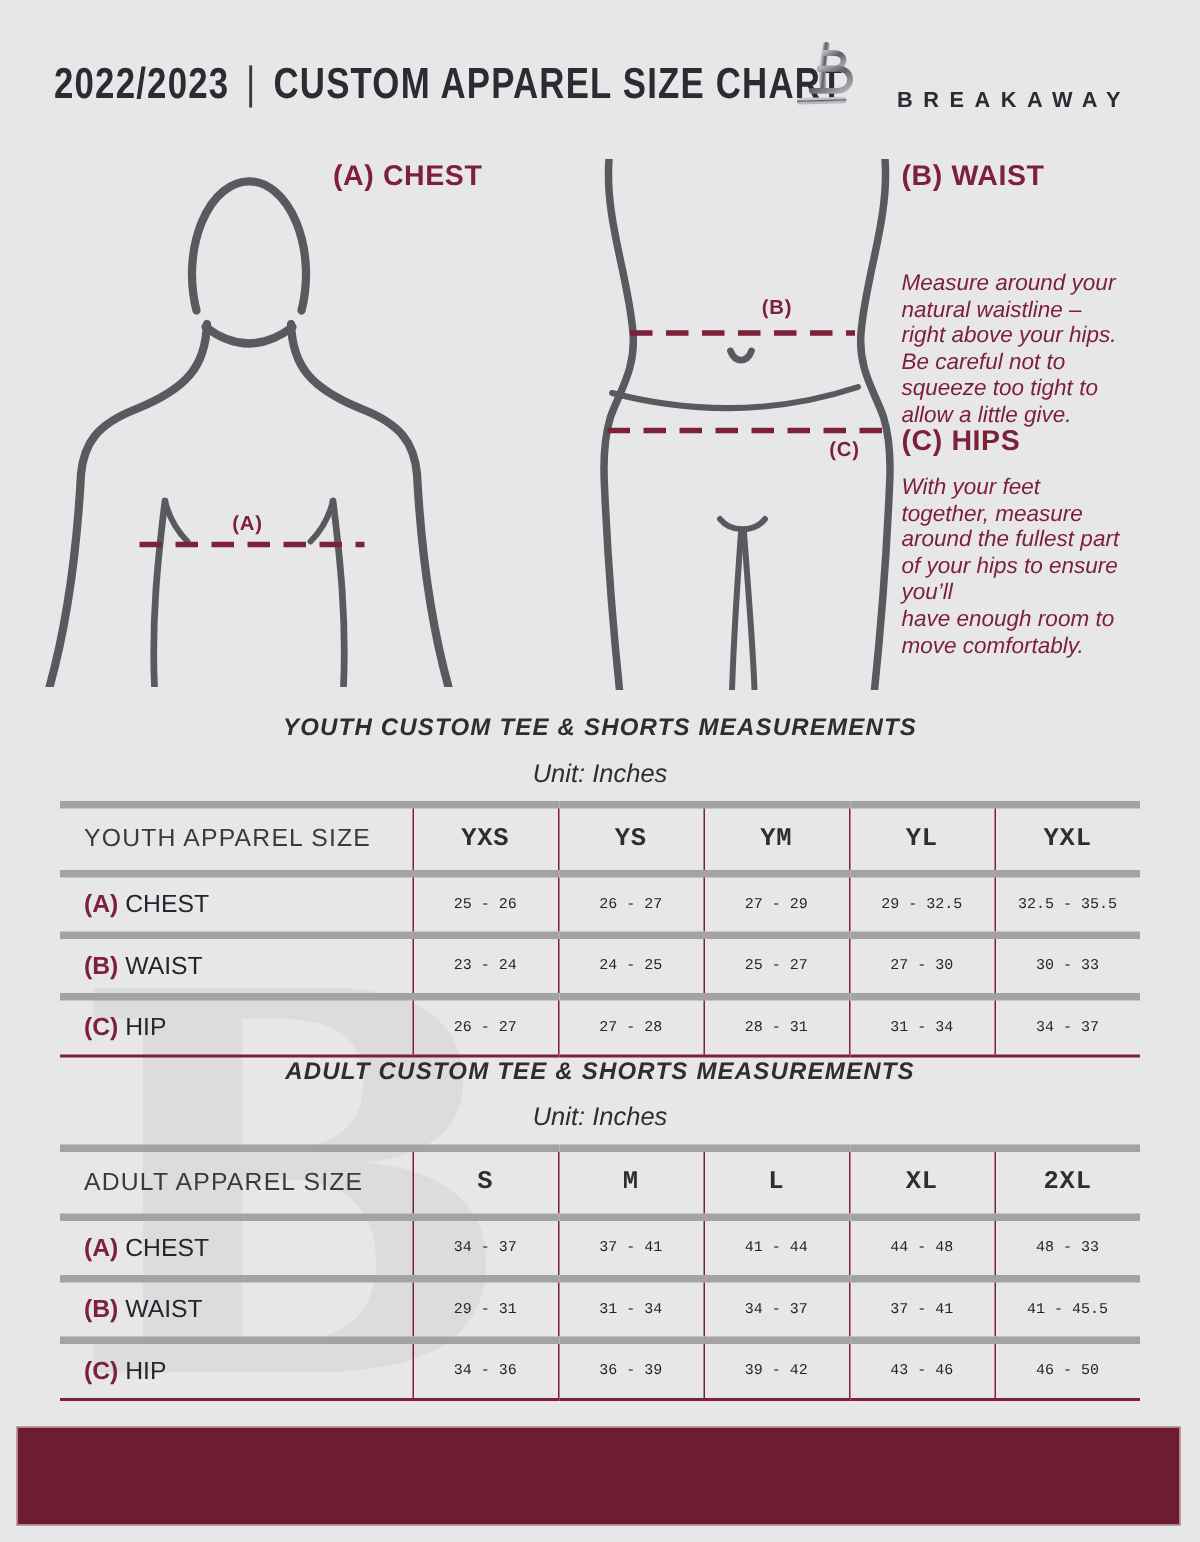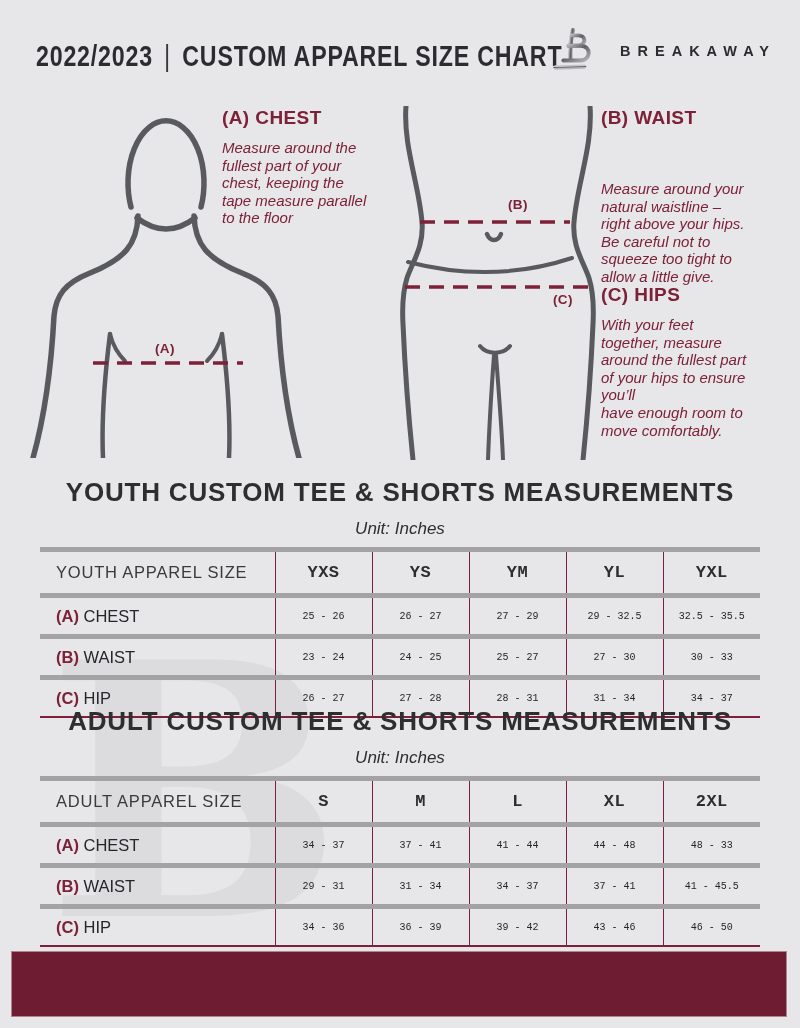--- a/index.html
+++ b/index.html
@@ -15,40 +15,40 @@
     font-size:352px;line-height:1;color:#dcdcdf;z-index:0;user-select:none;
   }
   .z{z-index:1;}
   
   .titlebar{
     left:36px;top:39px;display:flex;align-items:center;gap:12px;
     font-weight:700;font-size:29px;letter-spacing:1px;color:#2c2c30;
     transform:scaleX(0.80);transform-origin:left center;white-space:nowrap;
   }
   .titlebar .sep{font-weight:400;color:#3a3a3e;font-size:30px;padding:0 2px;}
-  .logo{right:24px;top:27px;display:flex;align-items:center;gap:28px;}
+  .logo{right:46px;top:27px;display:flex;align-items:flex-end;gap:28px;}
   .brand{font-size:14.5px;font-weight:700;letter-spacing:7px;color:#2c2c30;}
   
   .fig{stroke:#595a5e;fill:none;stroke-linecap:round;}
   .dash{stroke:#7d2138;stroke-width:3.6;fill:none;stroke-dasharray:15 9;}
   .marker{
     font-size:13.5px;font-weight:700;color:#7d2138;letter-spacing:.5px;
     width:40px;text-align:center;
   }
   
   .guide-head{
     font-size:19px;font-weight:800;letter-spacing:.4px;color:#7d2138;
   }
   .guide-body{
     font-size:15px;line-height:17.6px;font-style:italic;color:#7d2138;
     white-space:pre-line;font-weight:500;
   }
   
   .block{left:40px;width:720px;text-align:center;}
-  .tbl-title{font-size:26px;font-weight:700;letter-spacing:.8px;color:#2e2e31;}
+  .tbl-title{font-size:16px;font-weight:700;letter-spacing:.8px;color:#2e2e31;font-style:italic;}
   .tbl-unit{font-size:17px;font-style:italic;font-weight:500;margin-top:11px;color:#2e2e31;}
   table.sizechart{
     border-collapse:collapse;width:720px;table-layout:fixed;margin-top:8px;
   }
   .sizechart col.c0{width:235px;}
   .sizechart col.cn{width:97px;}
   .sizechart th,.sizechart td{
     border-top:5px solid #a3a3a3;padding:0;text-align:center;vertical-align:middle;
     background:transparent;
   }
@@ -123,25 +123,20 @@
       <path d="M101,249 C98,290 96,325 95,354" stroke-width="4"></path>
       <path d="M103,249 C106,290 109,325 110,354" stroke-width="4"></path>
     </g>
     <path class="dash" d="M27,116 H177"></path>
     <path class="dash" d="M12,181 H195"></path>
   </svg>
   <div class="abs marker z" style="left:498px;top:197px;">(B)</div>
   <div class="abs marker z" style="left:543px;top:292px;">(C)</div>
 
   <div class="abs guide-head z" style="left:222px;top:107px;">(A) CHEST</div>
-  <div class="abs guide-body z" style="left:222px;top:139px;width:180px;">Measure around the
-fullest part of your
-chest, keeping the
-tape measure parallel
-to the floor</div>
 
   <div class="abs guide-head z" style="left:601px;top:107px;">(B) WAIST</div>
   <div class="abs guide-body z" style="left:601px;top:139px;width:170px;margin-top:41px;">Measure around your
 natural waistline –
 right above your hips.
 Be careful not to
 squeeze too tight to
 allow a little give.</div>
 
   <div class="abs guide-head z" style="left:601px;top:284px;">(C) HIPS</div>

